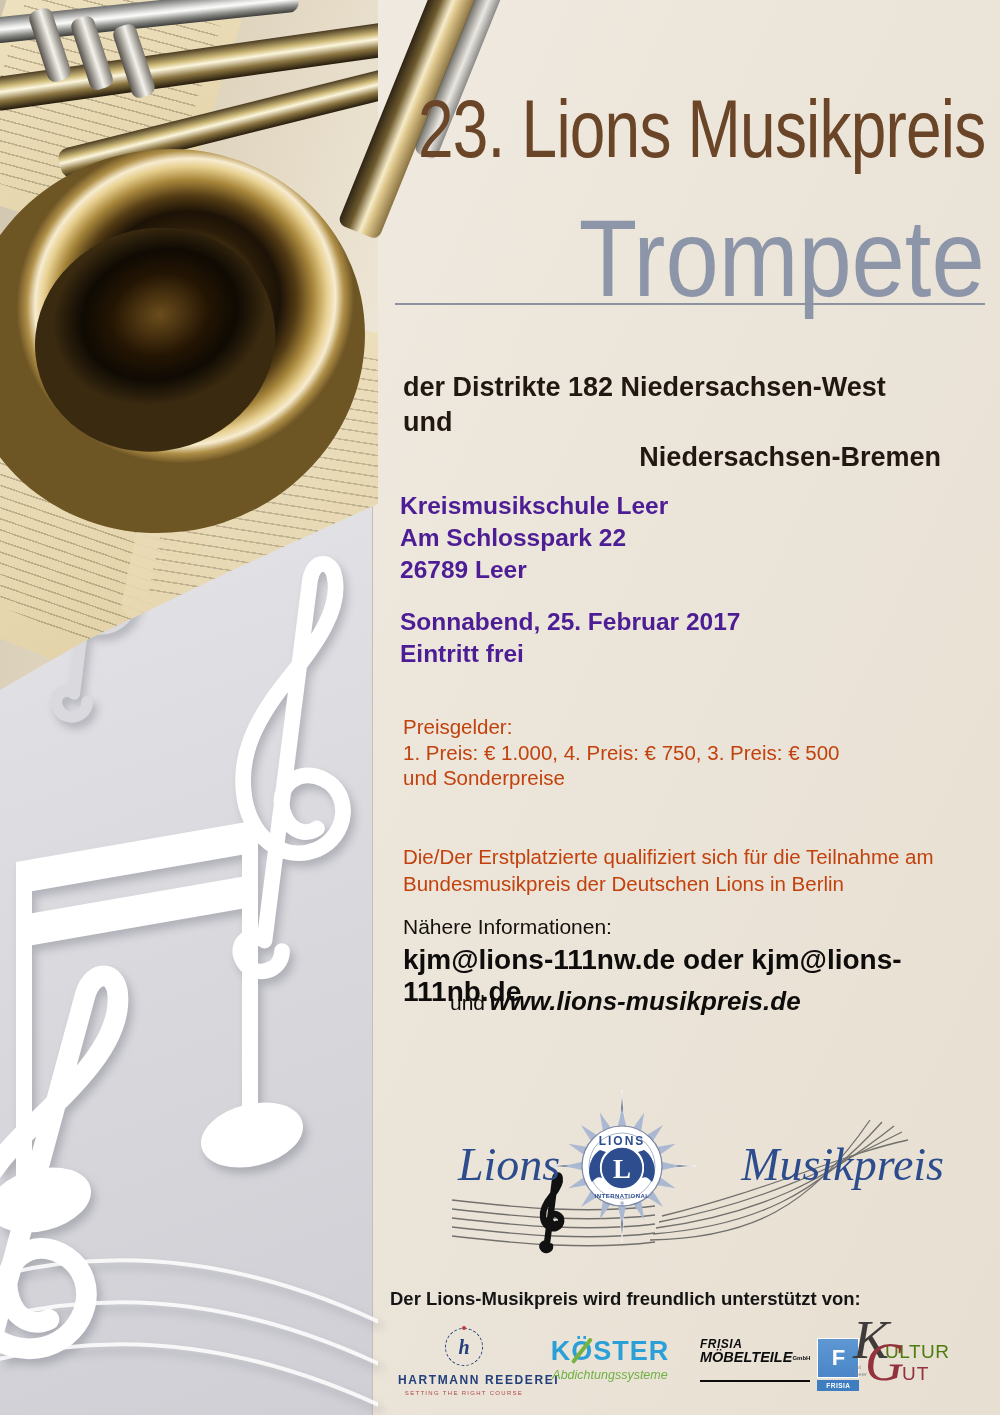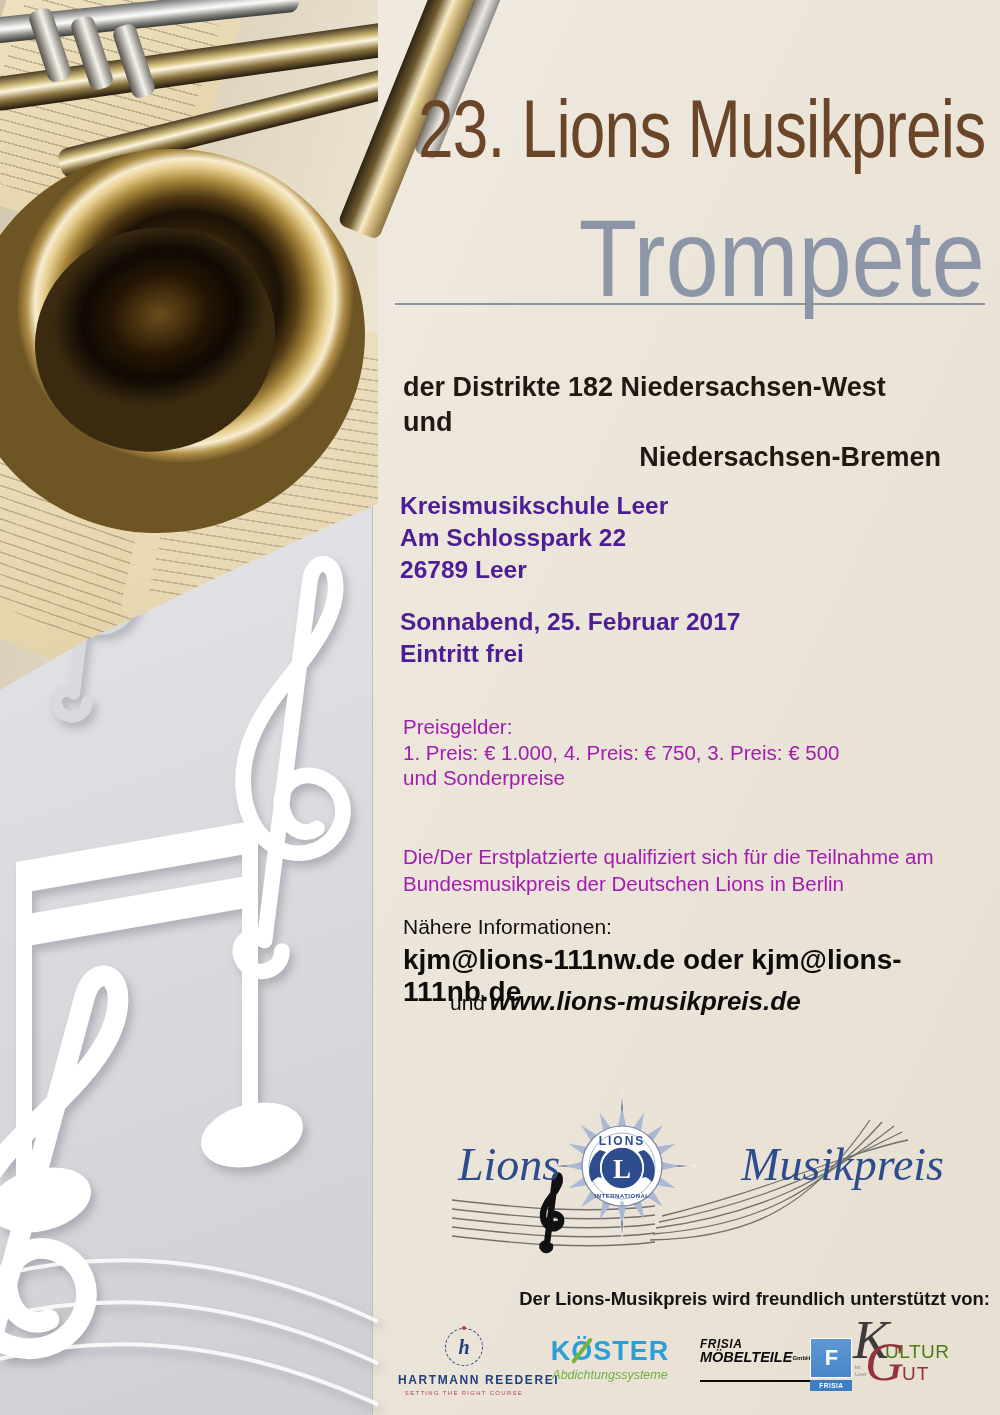--- a/index.html
+++ b/index.html
@@ -43,54 +43,54 @@
   
   .title{right:15px;top:88px;font-size:82px;line-height:1;color:#6b4527;
       white-space:nowrap;transform:scaleX(.78);transform-origin:100% 50%;letter-spacing:-1px;}
   .subtitle{right:15px;top:203px;font-size:110px;line-height:1;color:#8d96a9;
       white-space:nowrap;transform:scaleX(.87);transform-origin:100% 50%;}
   #rule{left:395px;right:15px;top:303px;height:2px;background:#8c92a0;}
   .districts{left:403px;top:370px;width:538px;font-size:27px;font-weight:bold;
       line-height:35px;color:#221812;}
   .districts .l2{text-align:right;}
   .blk-bold{left:388px;font-size:24.5px;font-weight:bold;line-height:32px;color:#4c1d95;margin-left:12px;}
-  .blk-reg{left:403px;font-size:20.5px;line-height:25.5px;color:#a21caf;}
+  .blk-reg{left:403px;font-size:20.5px;line-height:25.5px;color:#c2410c;}
   #venue{top:490px;} #event{top:606px;}
   #prizes{top:714px;} #qualify{top:843px;line-height:27px;}
   #info-head{left:403px;top:915px;font-size:21px;color:#14110e;}
   #emails{left:403px;top:944px;font-size:28px;font-weight:bold;color:#0f0d0b;}
   #webline{left:403px;top:986px;color:#0f0d0b;}
   #webline .und{font-size:21px;margin-left:47px;}
   #webline .site{font-size:26px;font-weight:bold;font-style:italic;}
 
   
   #logo{left:450px;top:1088px;width:500px;height:180px;}
   #logo svg{width:100%;height:100%;}
   .logo-word{font-family:"Liberation Serif",serif;font-style:italic;fill:#2c4c8e;font-size:46px;}
   .emb-small{font-family:"Liberation Sans",sans-serif;font-weight:bold;fill:#2e4d8f;}
 
   
-  #supporters-head{left:390px;top:1288px;width:600px;text-align:right;
+  #supporters-head{left:390px;top:1288px;width:600px;text-align:left;
       font-size:18.5px;font-weight:bold;color:#151515;}
   #hartmann{left:398px;top:1328px;width:132px;text-align:center;}
   #hart-circle{position:relative;width:36px;height:36px;margin:0 auto;border:1.6px dashed #23407c;
       border-radius:50%;display:flex;align-items:center;justify-content:center;}
   #hart-circle .h{font-family:"Liberation Serif",serif;font-style:italic;font-weight:bold;
       font-size:20px;color:#23407c;}
   #hart-dot{position:absolute;left:50%;top:-3px;width:4px;height:4px;margin-left:-2px;
       border-radius:50%;background:#c23b3b;}
   #hart-name{margin-top:7px;font-size:12px;font-weight:bold;letter-spacing:1.6px;color:#23407c;white-space:nowrap;}
   #hart-tag{margin-top:3px;font-size:6px;letter-spacing:1.3px;color:#b04848;white-space:nowrap;}
   #koester{left:545px;top:1336px;width:130px;text-align:center;}
   #koester .name{position:relative;display:inline-block;font-size:27px;font-weight:bold;
       letter-spacing:1px;color:#2b9fd8;}
   #koester .slash{position:absolute;left:29px;top:-1px;width:3.5px;height:31px;
       background:#76b43e;transform:rotate(38deg);border-radius:2px;}
   #koester .tag{margin-top:1px;font-style:italic;font-size:12.5px;color:#6fb043;}
-  #frisia{left:700px;top:1338px;display:flex;align-items:flex-start;}
+  #frisia{left:700px;top:1338px;display:flex;gap:7px;align-items:flex-start;}
   #frisia .txt{color:#0c0c0c;font-style:italic;font-weight:bold;}
   #frisia .t1{font-size:12px;letter-spacing:.5px;line-height:12px;}
   #frisia .t2{font-size:14.5px;line-height:15px;}
   #frisia .gmbh{font-size:6px;font-style:normal;vertical-align:2px;}
   #frisia .ul{height:1.6px;background:#0c0c0c;margin-top:14px;}
   #frisia .badge{width:42px;}
   #frisia .sq{height:38px;background:linear-gradient(180deg,#5e97d2,#4a86c8);border:1px solid #fff;
       display:flex;align-items:center;justify-content:center;color:#fff;font-weight:bold;font-size:22px;}
   #frisia .bar{margin-top:2px;height:11px;background:#3d7dc0;color:#fff;font-size:6.5px;
       font-weight:bold;letter-spacing:.5px;display:flex;align-items:center;justify-content:center;}

